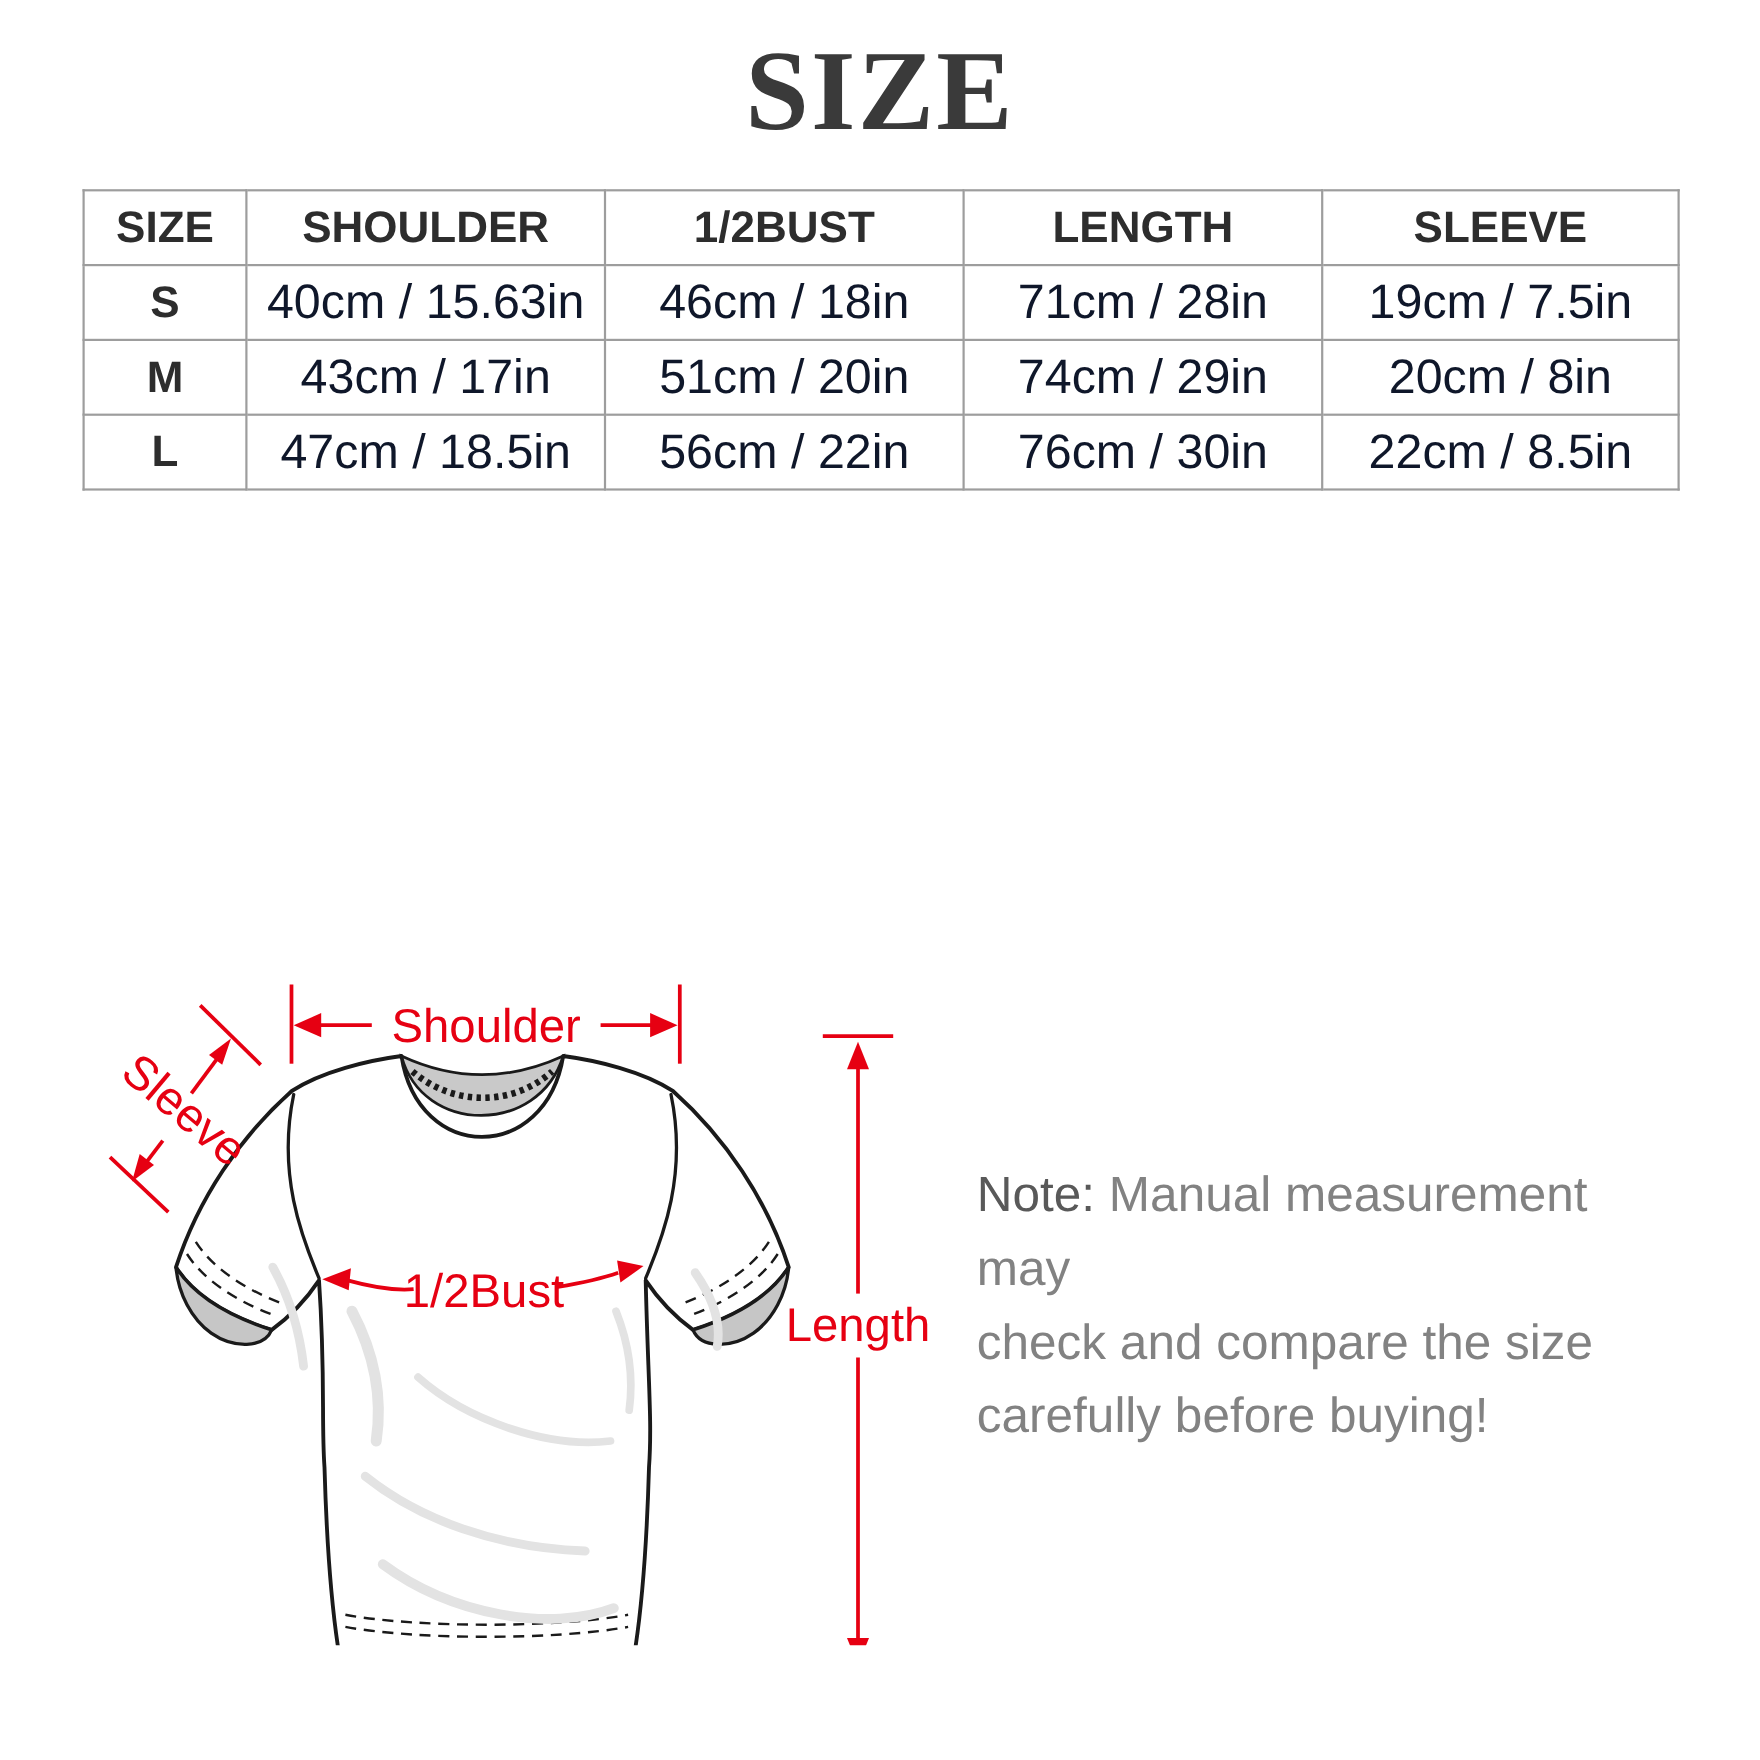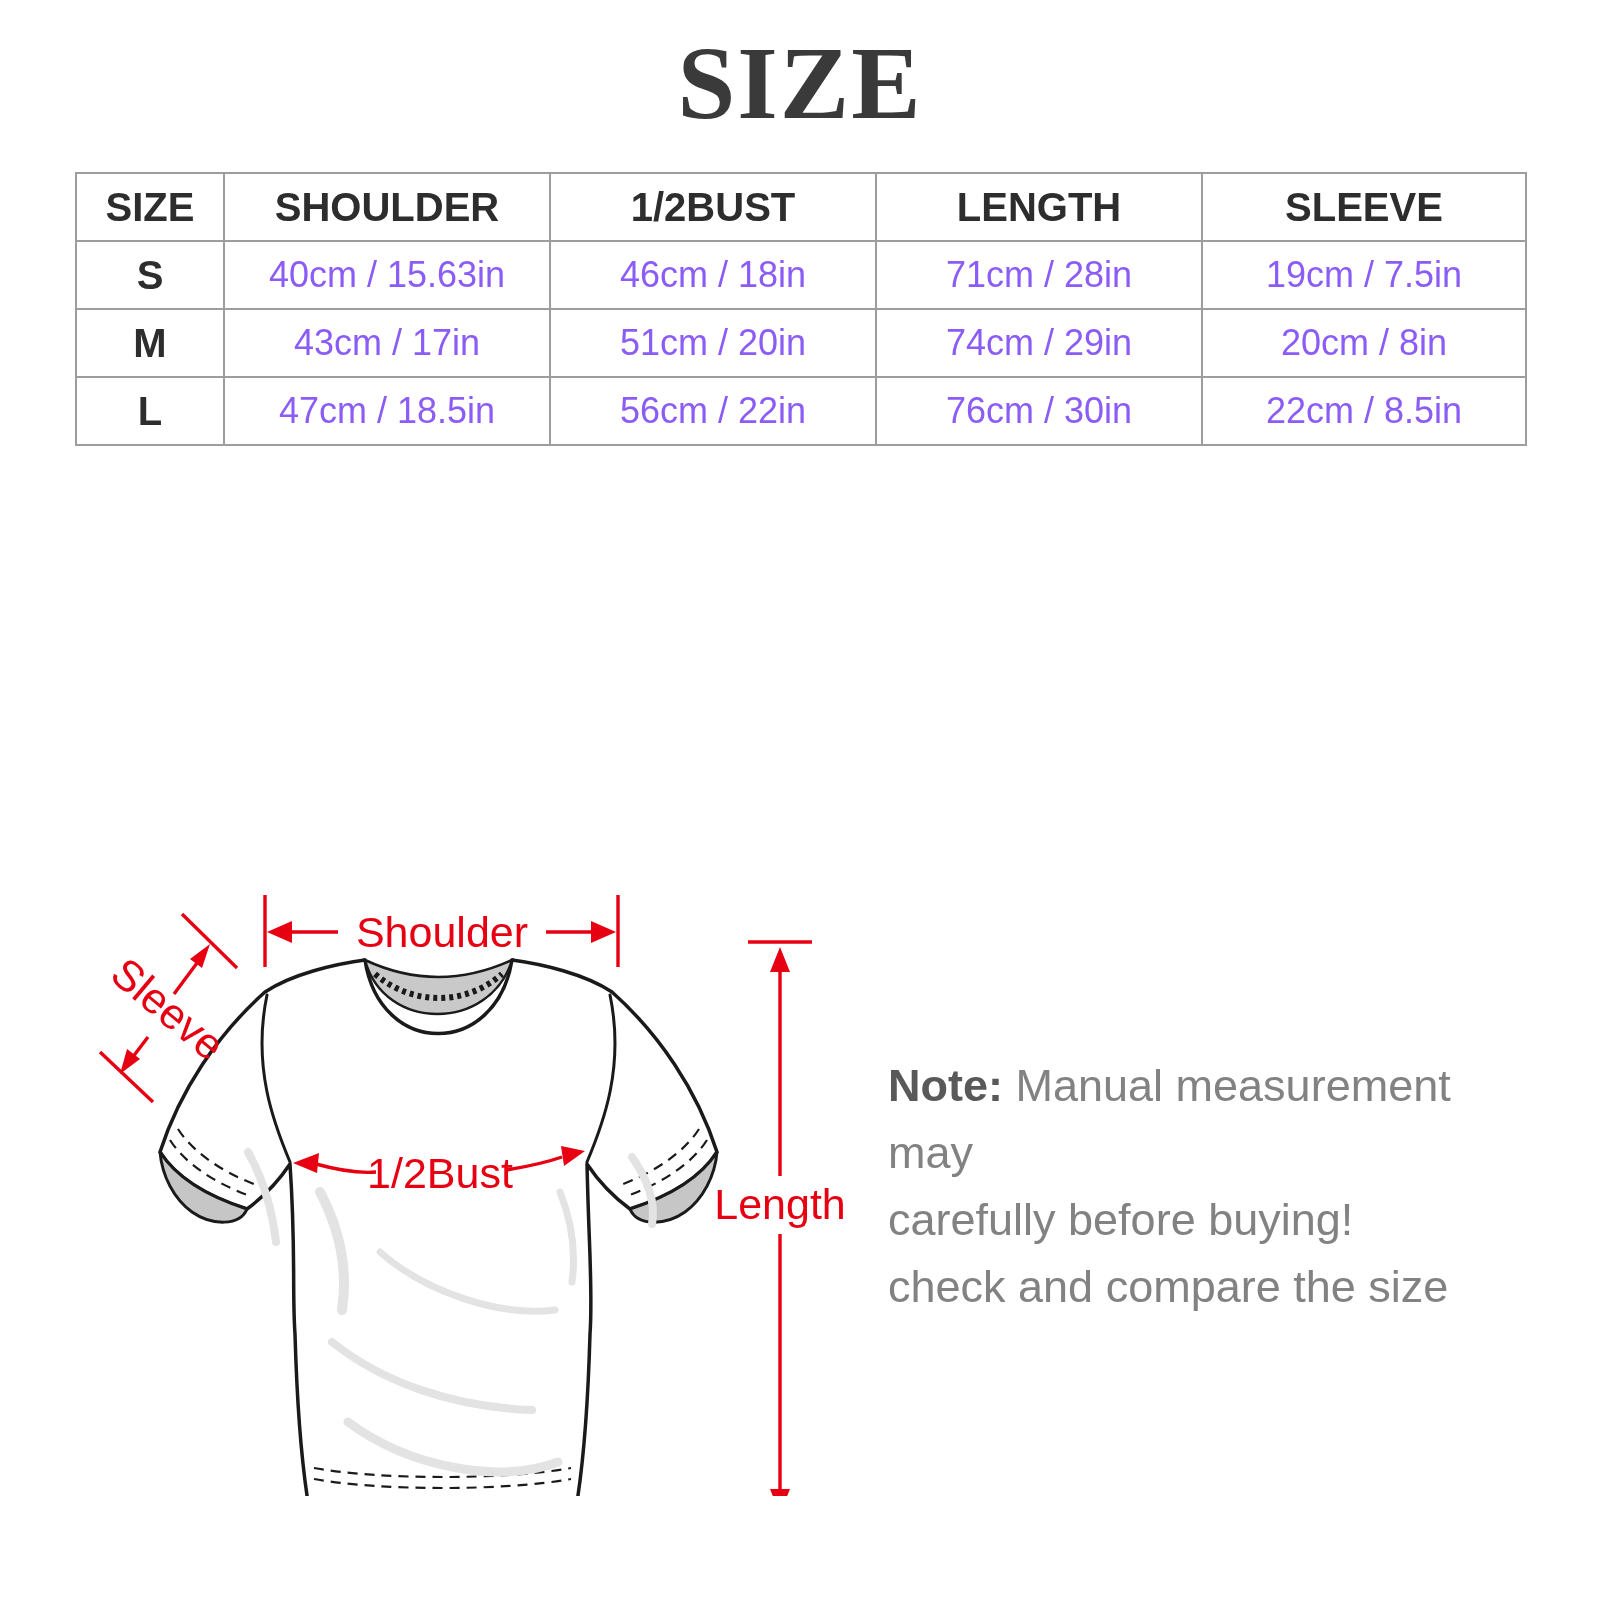--- a/index.html
+++ b/index.html
@@ -16,42 +16,42 @@
   
   .size-table{
     position:absolute;left:75px;top:172px;width:1450px;
     border-collapse:collapse;table-layout:fixed;
   }
   .size-table th,.size-table td{
     border:2px solid #9d9d9d;height:66px;text-align:center;vertical-align:middle;
     padding:0;white-space:nowrap;overflow:hidden;
   }
   .size-table th{font-size:40px;font-weight:bold;color:#2d2d2d;}
-  .size-table td{font-size:36px;color:#8b5cf6;}
+  .size-table td{font-size:44px;color:#0f172a;}
   .size-table td.size-cell{font-size:40px;font-weight:bold;color:#2d2d2d;}
   
   .diagram-wrap{position:absolute;left:80px;top:862px;width:840px;height:700px;}
   svg text{font-family:"Liberation Sans", sans-serif;}
   .shirt-line{fill:none;stroke:#1a1a1a;stroke-width:3.5;stroke-linecap:round;stroke-linejoin:round;}
   .shirt-body{fill:#ffffff;stroke:#1a1a1a;stroke-width:3.5;stroke-linejoin:round;}
   .collar-gray{fill:#c9c9c9;stroke:#1a1a1a;stroke-width:2.5;}
   .cuff-gray{fill:#c6c6c6;stroke:#1a1a1a;stroke-width:3;}
   .hem-gray{fill:#cfcfcf;stroke:#1a1a1a;stroke-width:3;}
   .stitch{fill:none;stroke:#1a1a1a;stroke-width:2.2;stroke-dasharray:10 7;}
   .braid{fill:none;stroke:#1a1a1a;stroke-width:6;stroke-dasharray:4 4;}
   .wrinkle{fill:none;stroke:#e3e3e3;stroke-linecap:round;}
   .red-line{fill:none;stroke:var(--accent,#e60012);stroke-width:3.4;}
   .red-fill{fill:var(--accent,#e60012);stroke:none;}
   .red-text{fill:var(--accent,#e60012);font-size:43px;}
   
   .note{
     position:absolute;left:888px;top:1052px;width:620px;
     font-size:45px;line-height:67px;color:#828282;
   }
-  .note-prefix{font-weight:bold;color:#595959;}
+  .note-prefix{font-weight:normal;color:#595959;}
 </style>
 </head>
 <body>
 
 <div class="page">
 
   <h1 class="title">SIZE</h1>
 
   <table class="size-table">
     <colgroup>
@@ -182,17 +182,17 @@
         <text class="red-text" x="700" y="357" text-anchor="middle">Length</text>
         <path class="red-line" d="M700,372 L700,630"></path>
         <polygon class="red-fill" points="700,652 690,627 710,627"></polygon>
         <path class="red-line" d="M668,656 L732,656"></path>
       </g>
     </svg>
   </div>
 
   <div class="note">
     <div><span class="note-prefix">Note:</span><span> Manual measurement may</span></div>
+    <div>check and compare the size</div>
     <div>carefully before buying!</div>
-    <div>check and compare the size</div>
   </div>
 
 </div>
 
 </body></html>

